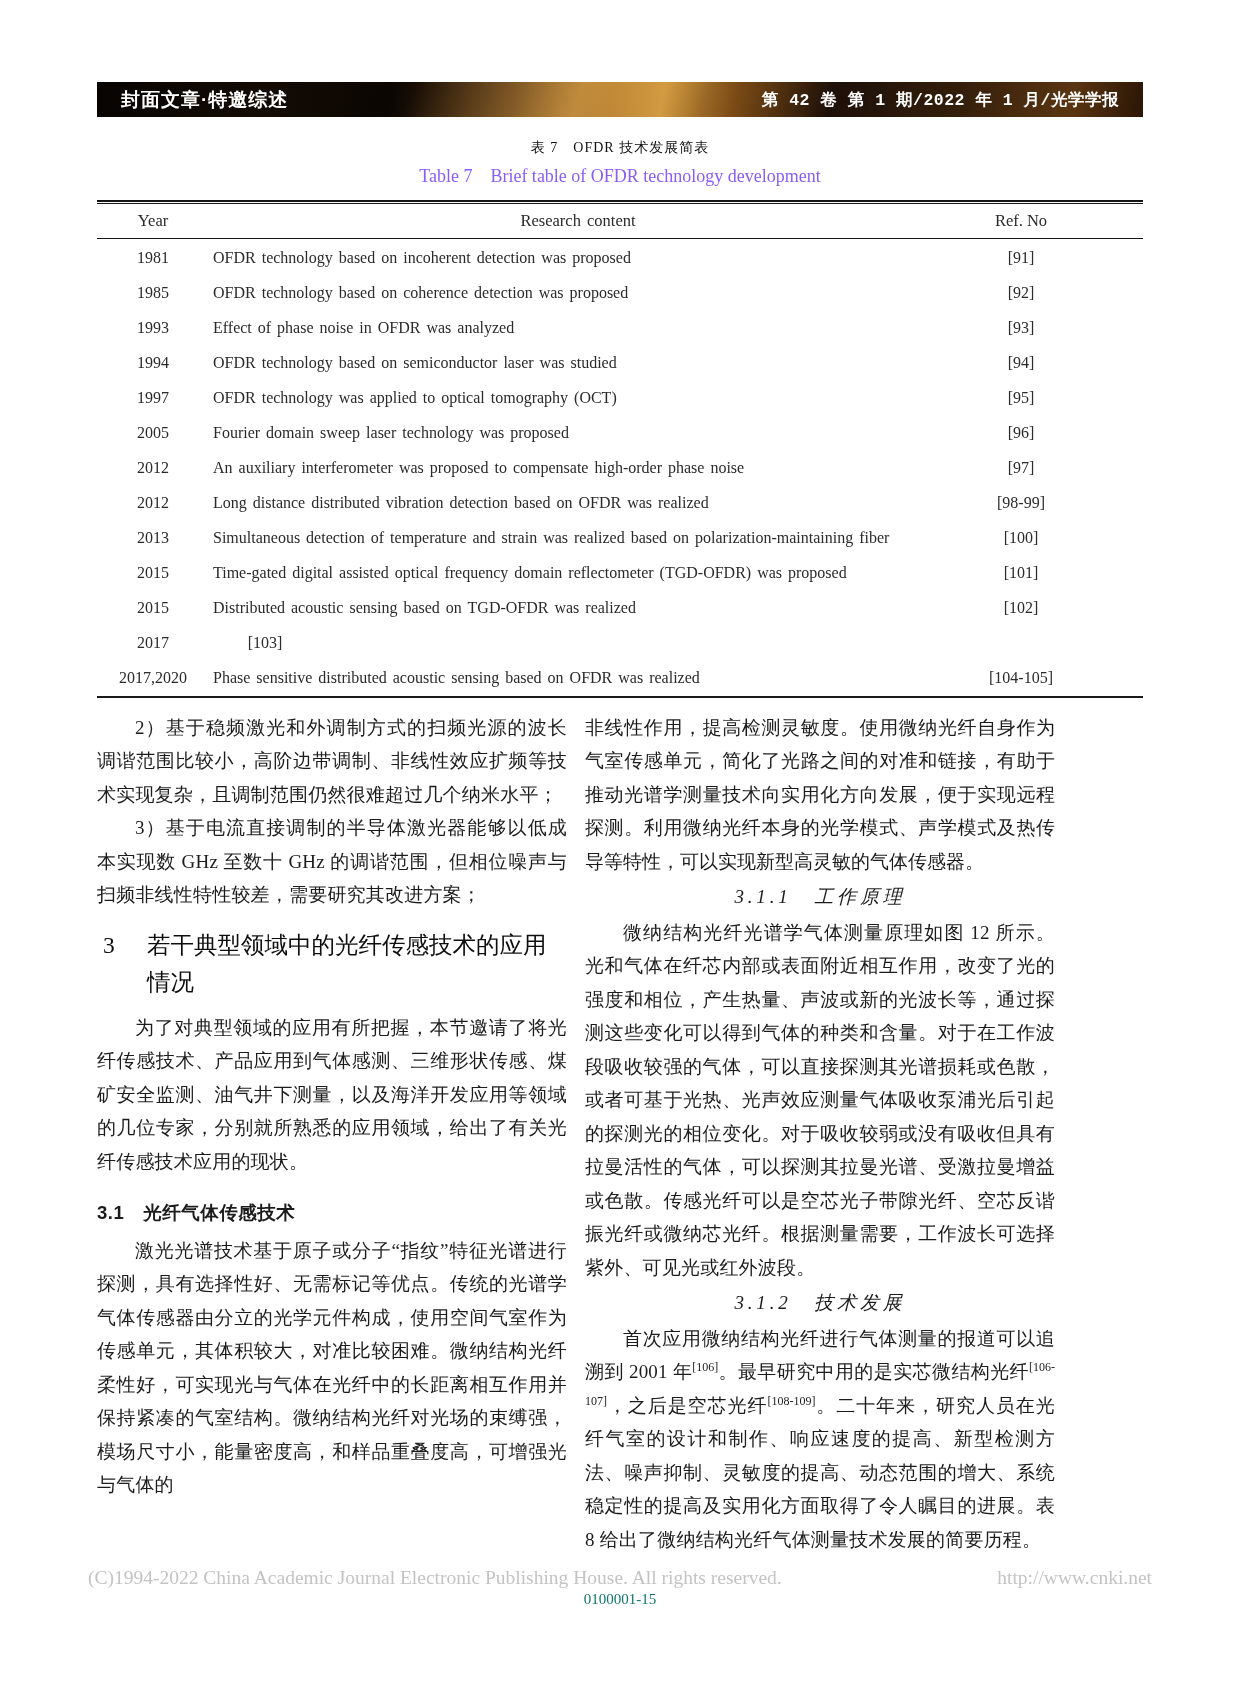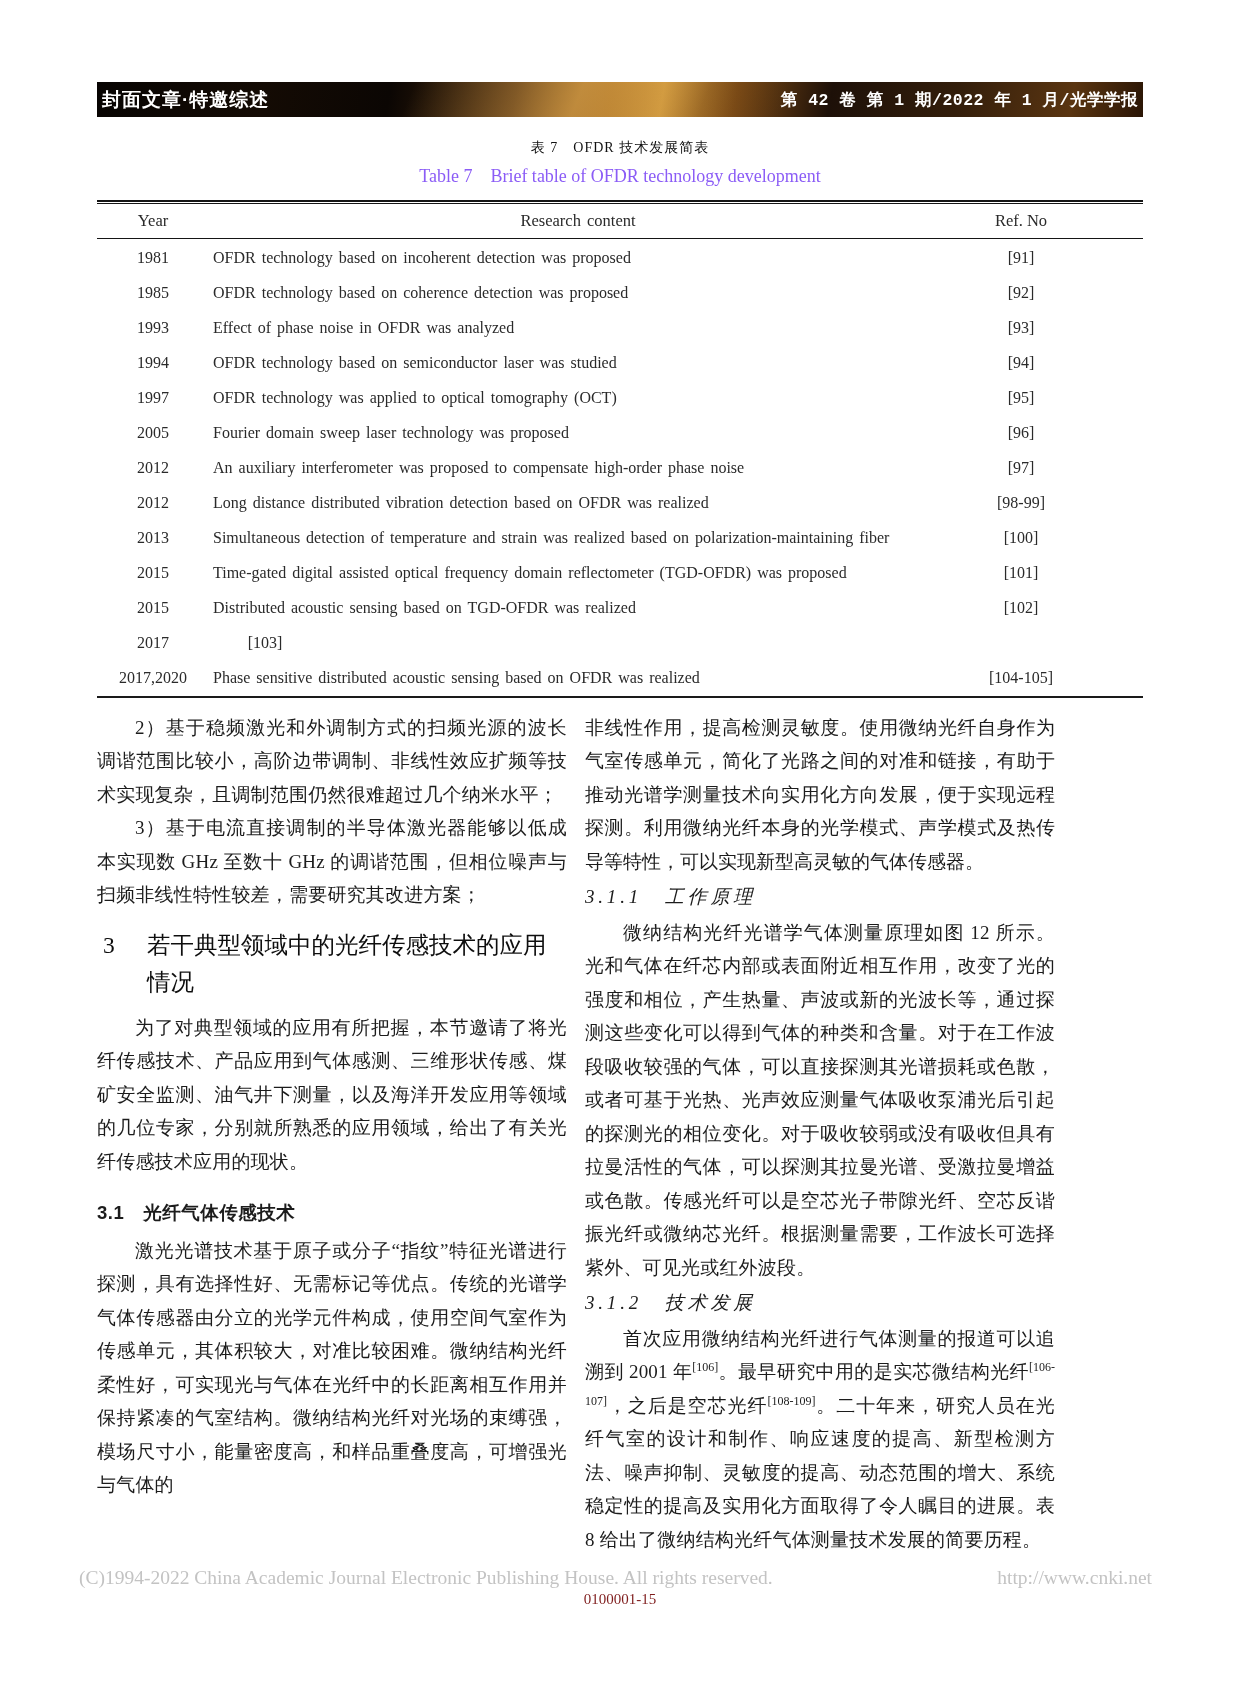--- a/index.html
+++ b/index.html
@@ -12,21 +12,21 @@
     overflow: hidden;
   }
   .page {
     position: absolute; inset: 0;
     padding: 82px 97px 0 97px;
   }
   
   .banner {
     height: 35px;
     display: flex; align-items: center; justify-content: space-between;
-    padding: 0 5px;
+    padding: 0 24px;
     background-image:
       linear-gradient(112deg, rgba(255,205,110,0) 30%, rgba(255,195,95,0.50) 46%, rgba(120,70,20,0.1) 58%, rgba(0,0,0,0) 66%),
       linear-gradient(100deg,
         #070402 0%, #140b04 16%, #0b0603 28%,
         #48290d 40%, #9c671f 49%, #d09a3e 54%, #7a4a16 61%,
         #1d1008 70%, #331e0b 82%, #5a3511 93%, #2a1505 100%);
     color: #ffffff;
   }
   .banner-left {
     font-family: "Liberation Sans", sans-serif;
@@ -67,32 +67,32 @@
   }
   .h2-num { width: 50px; flex: none; padding-left: 6px; }
   .h2-text { flex: 1; }
   .h3 {
     font-family: "Liberation Sans", sans-serif;
     font-weight: bold; font-size: 18.5px; margin: 18px 0 4px 0;
     text-align: left; letter-spacing: 0.5px;
   }
   .h4 {
     font-style: italic; font-size: 19px; letter-spacing: 0.2em;
-    margin: 2px 0 2px 0; text-align: left;
+    margin: 2px 0 2px 0; text-align: center;
   }
   sup { font-size: 12px; line-height: 0; letter-spacing: 0; }
   
   .footer-copy {
-    position: absolute; left: 79px; right: 88px; top: 1567px;
+    position: absolute; left: 88px; right: 88px; top: 1567px;
     display: flex; justify-content: space-between;
     color: #c3c3c3; font-size: 19.5px;
   }
   .footer-page {
     position: absolute; left: 0; right: 0; top: 1591px;
-    text-align: center; color: #7f1d1d; font-size: 15px;
+    text-align: center; color: #0f766e; font-size: 15px;
   }
 </style>
 </head>
 <body>
 
 <div class="page">
 
   <div class="banner">
     <span class="banner-left">封面文章·特邀综述</span>
     <span class="banner-right">第 42 卷 第 1 期/2022 年 1 月/光学学报</span>

